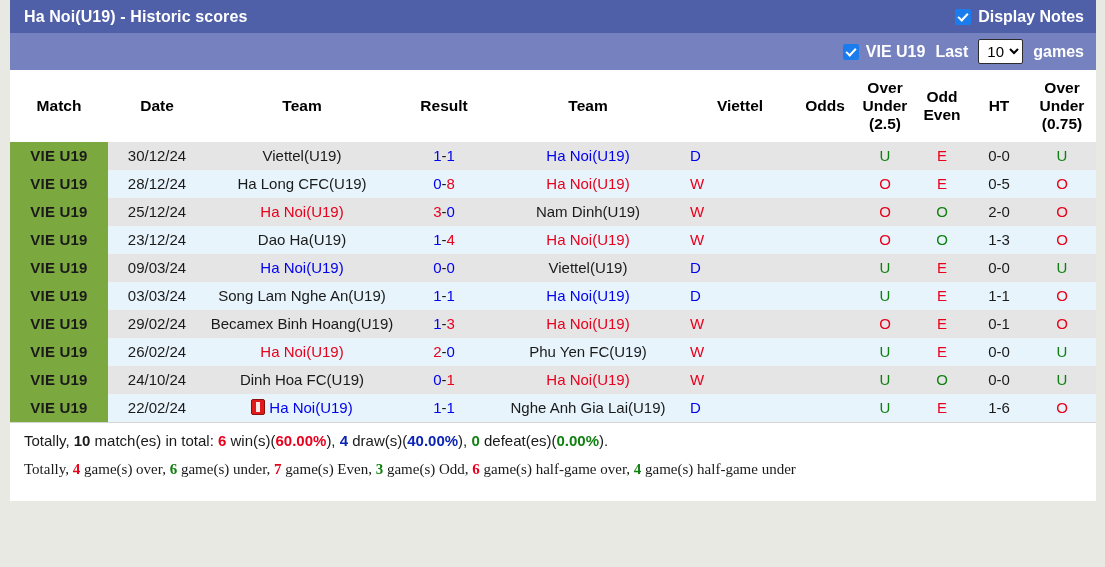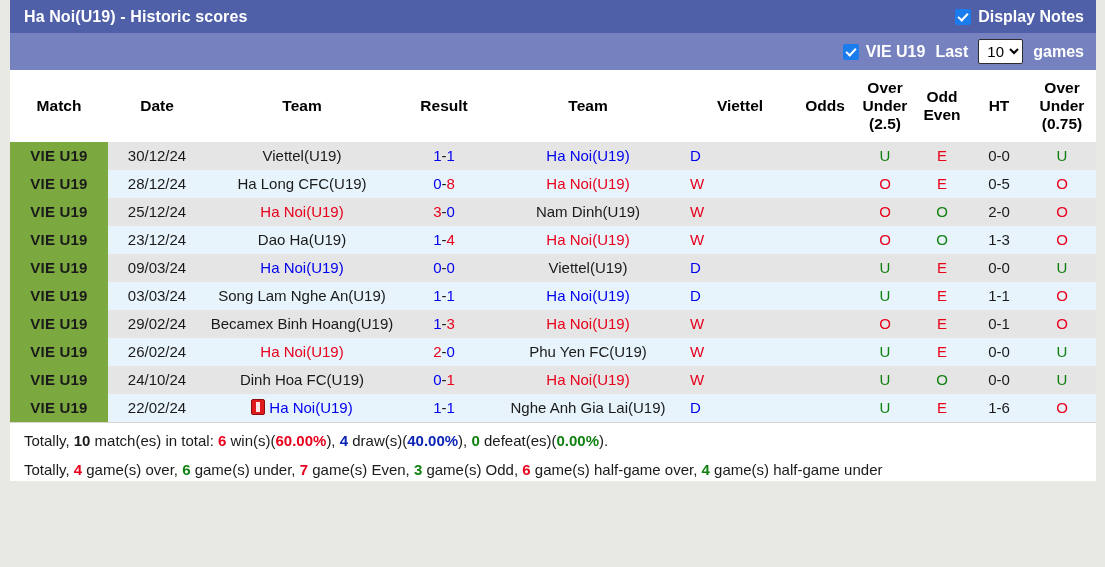--- a/index.html
+++ b/index.html
@@ -188,30 +188,30 @@
     top: 2px;
     width: 4px;
     height: 10px;
     background: #ffe9e9;
   }
 
   
   .footer {
     background: #ffffff;
     border-top: 1px solid #d5d5d5;
-    padding: 7px 0 0 14px;
+    padding: 7px 0 20px 14px;
     box-sizing: border-box;
   }
   .footer .line {
     font-size: 15px;
     color: #1a1a1a;
     line-height: 1.45;
     white-space: nowrap;
   }
-  .footer .line + .line { margin-top: 7px; }
+  .footer .line + .line { margin-top: 7px; font-family: Liberation Serif, serif; }
   .b { font-weight: bold; }
 
   .col-match   { width: 98px; }
   .col-date    { width: 98px; }
   .col-team1   { width: 192px; }
   .col-result  { width: 92px; }
   .col-team2   { width: 196px; }
   .col-hand    { width: 108px; }
   .col-odds    { width: 62px; }
   .col-ou25    { width: 58px; }

